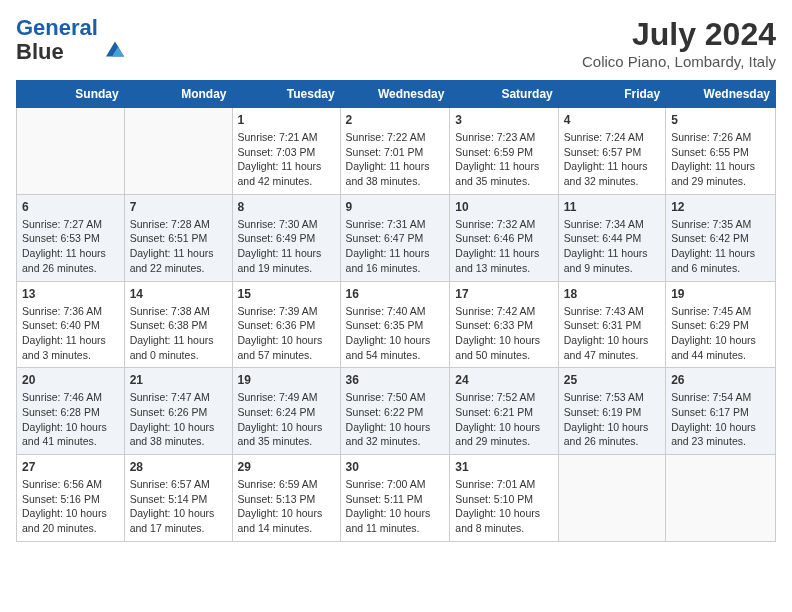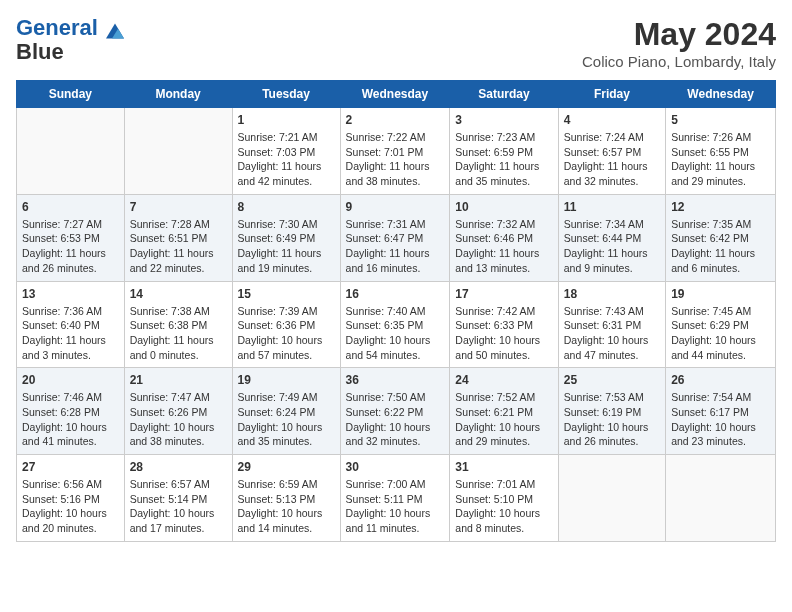--- a/index.html
+++ b/index.html
@@ -50,21 +50,21 @@
       width: 100%;
       border-collapse: collapse;
       font-size: 11px;
     }
     thead tr {
       background-color: #1a5fa8;
       color: #fff;
     }
     thead th {
       padding: 6px 5px;
-      text-align: center;
+      text-align: right;
       font-size: 12px;
       font-weight: bold;
       border: 1px solid #1a5fa8;
     }
     tbody tr {
       vertical-align: top;
     }
     tbody tr:nth-child(even) {
       background-color: #f0f4f8;
     }
@@ -92,34 +92,34 @@
     .empty-cell {
       background: #f9f9f9;
     }
   </style>
 </head>
 <body>
 
 <div class="header">
   <div class="logo">
     <div>
-      <div style="display:flex;align-items:flex-start;">
+      <div style="display:flex;align-items:flex-end;">
         <div class="logo-text">
           <span>General</span><br>
           <span style="color:#333;">Blue</span>
         </div>
         <svg class="logo-icon" viewBox="0 0 40 30" xmlns="http://www.w3.org/2000/svg">
           <polygon points="8,25 20,5 32,25" fill="#1a5fa8"></polygon>
           <polygon points="16,25 24,12 32,25" fill="#4a9fd4"></polygon>
         </svg>
       </div>
     </div>
   </div>
   <div class="title-block">
-    <div class="month-title">May 2024</div>
+    <div class="month-title">July 2024</div>
     <div class="location">Colico Piano, Lombardy, Italy</div>
   </div>
 </div>
 
 <table>
   <thead>
     <tr>
         <th>Sunday</th>
         <th>Monday</th>
         <th>Tuesday</th>

